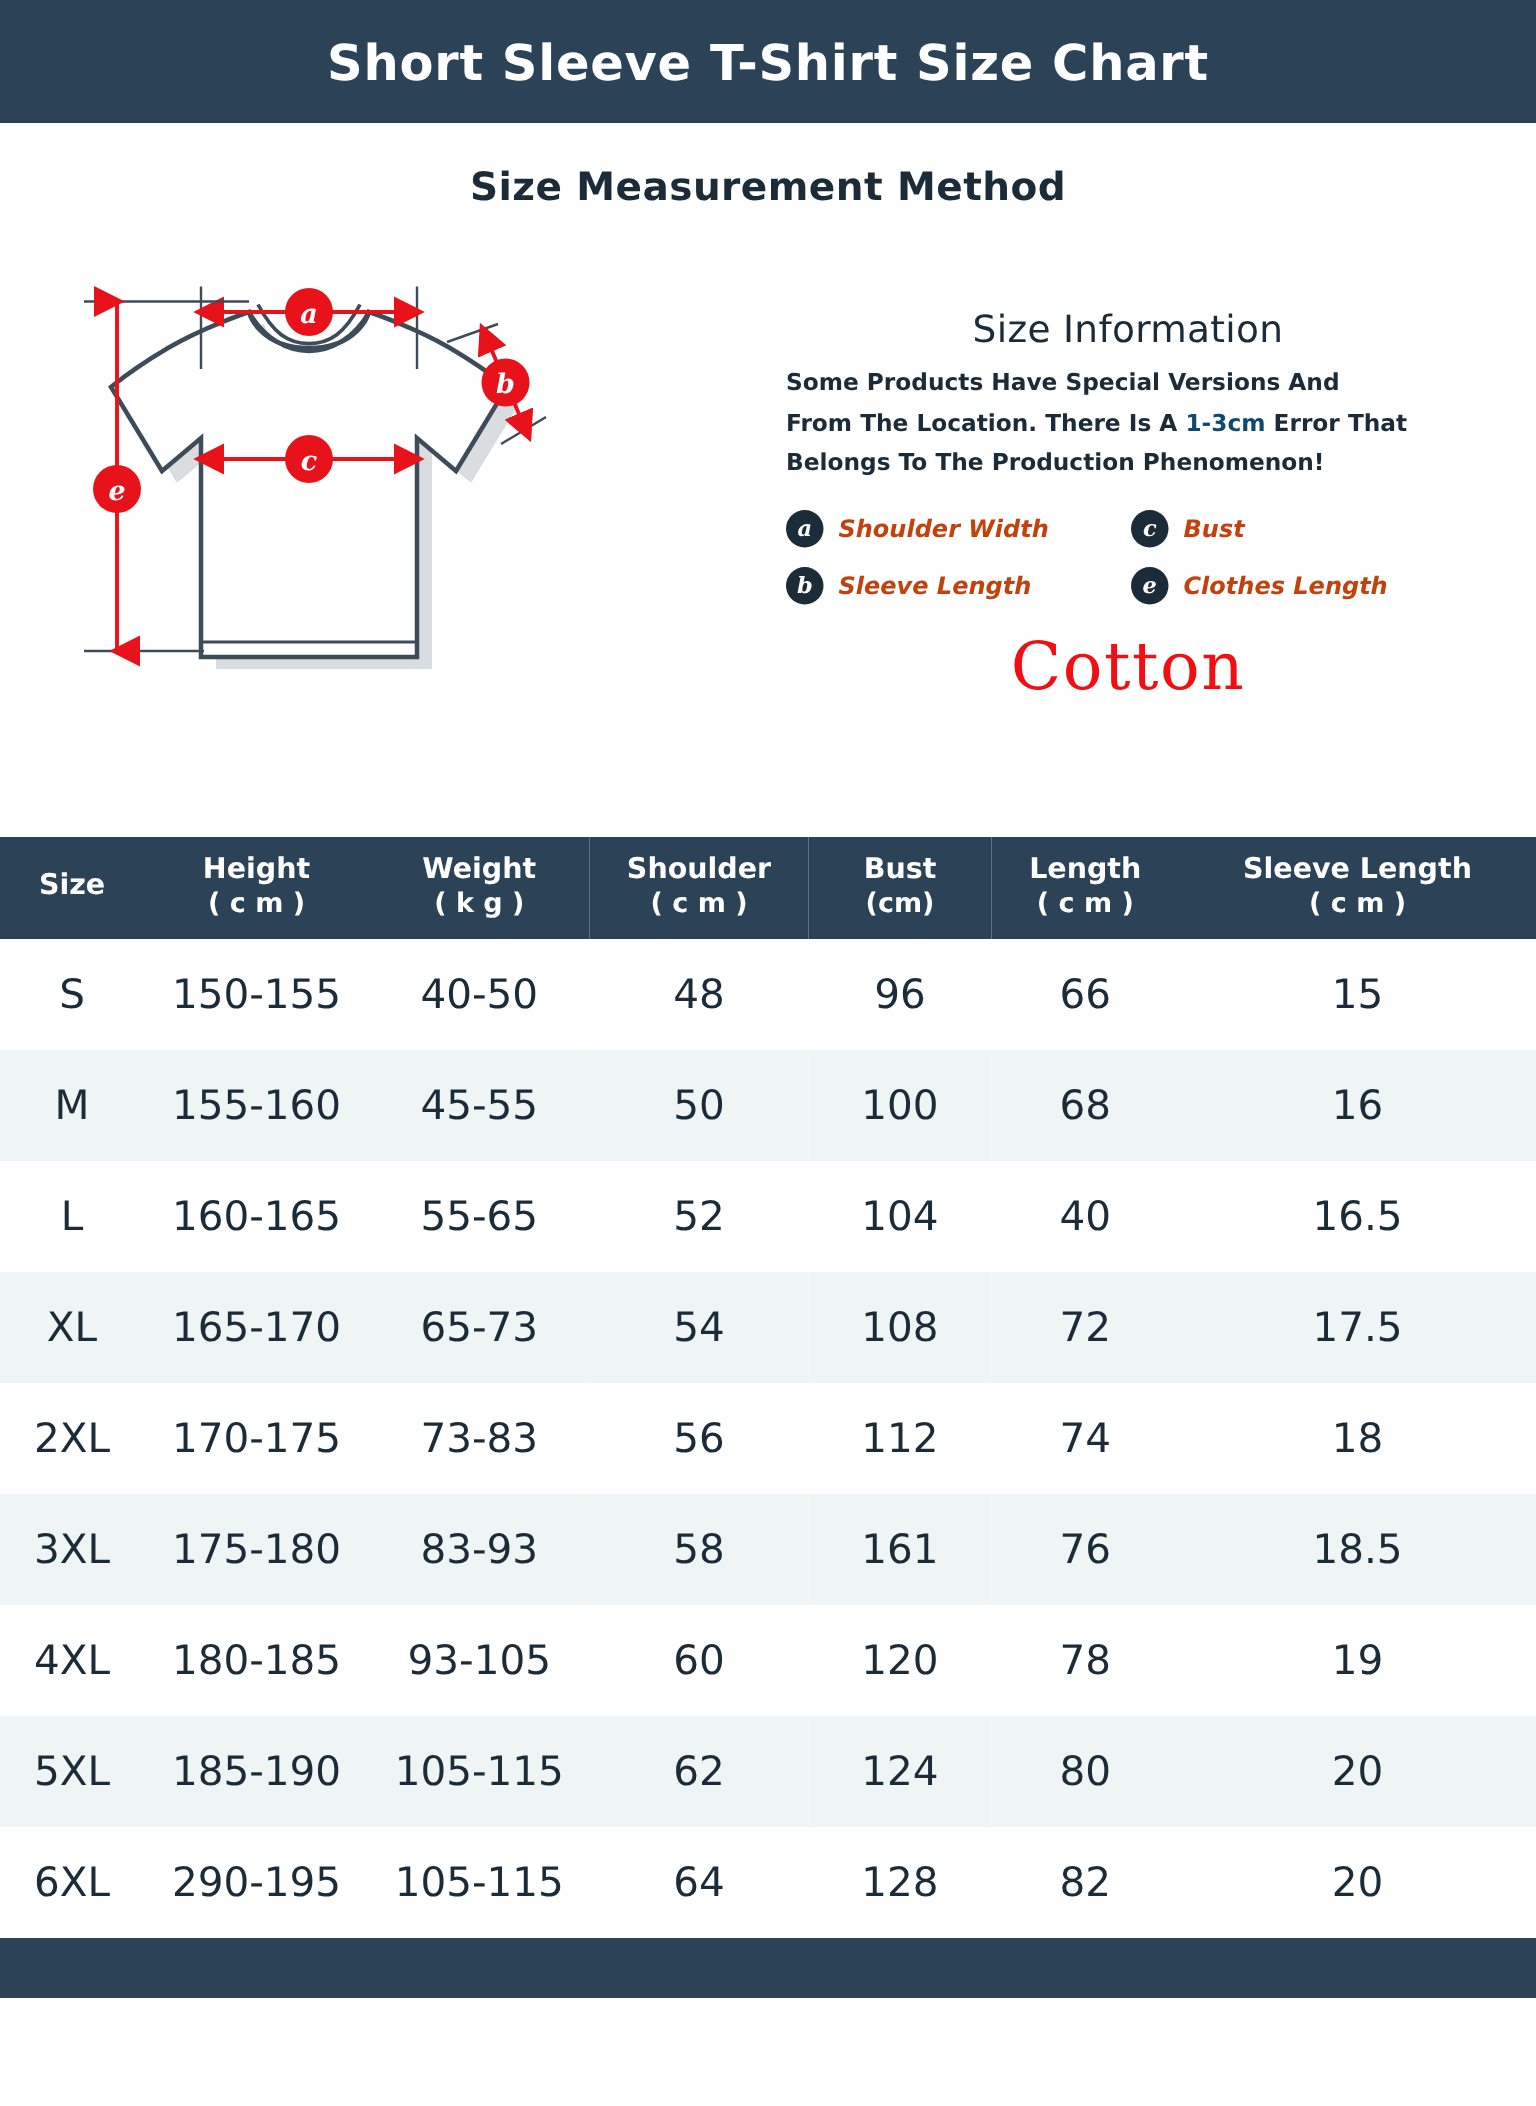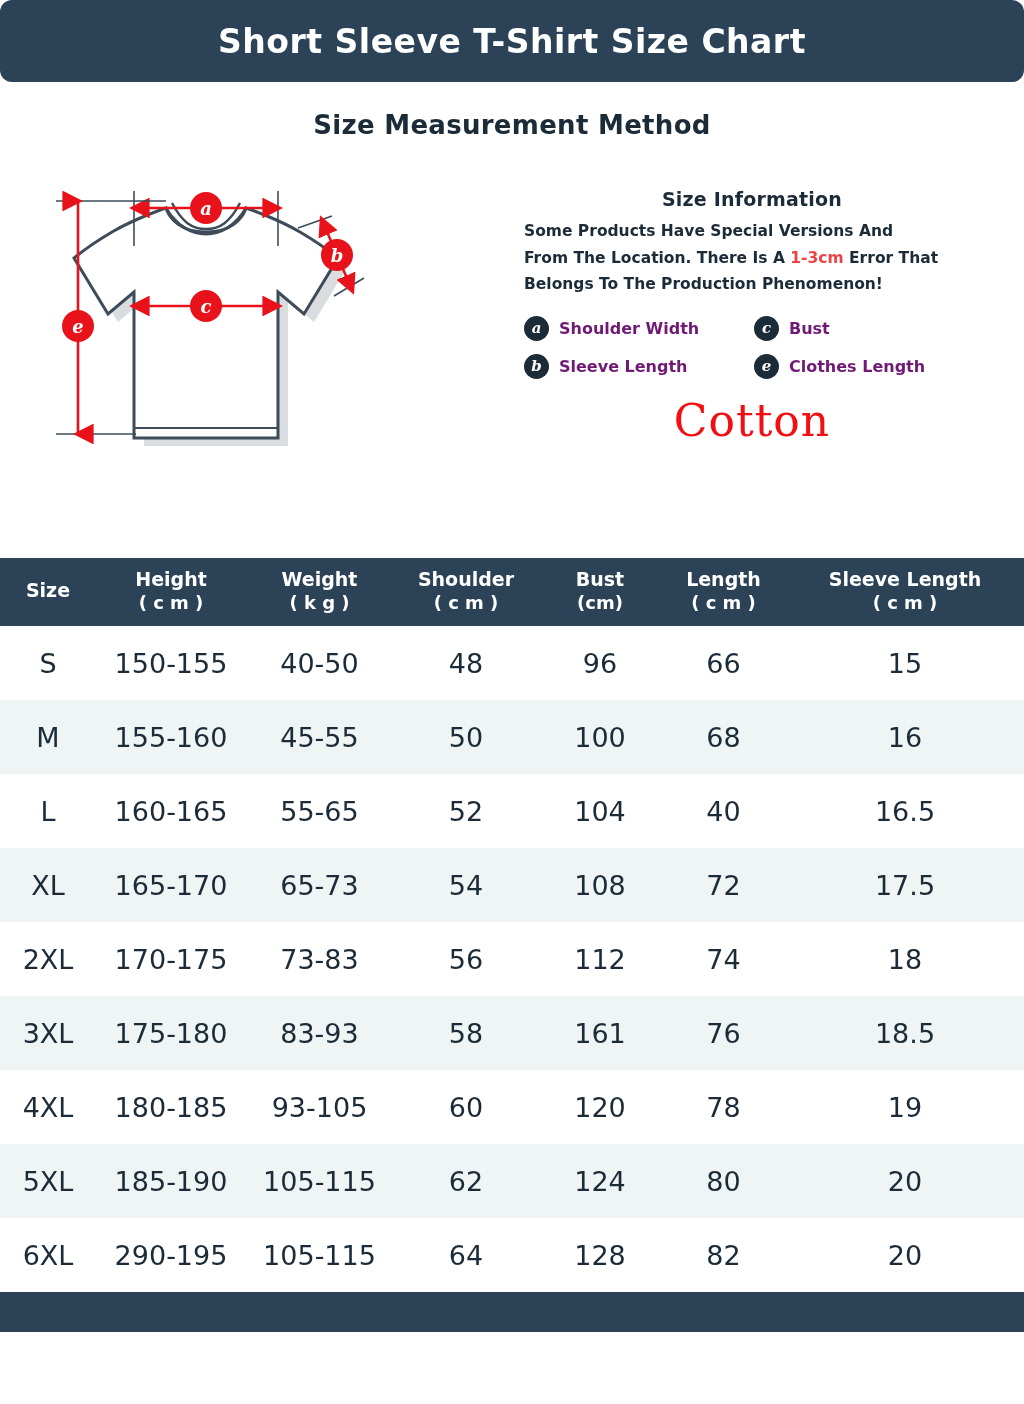--- a/index.html
+++ b/index.html
@@ -18,21 +18,20 @@
     background: #ffffff;
   }
 
   
   .header {
     height: 82px;
     background: #2b4257;
     display: flex;
     align-items: center;
     justify-content: center;
-    border-radius: 12px;
   }
   .header-title {
     color: #ffffff;
     font-size: 33px;
     font-weight: bold;
     letter-spacing: 0.5px;
   }
 
   
   .top-section {
@@ -58,36 +57,36 @@
     height: 330px;
   }
   .info-col {
     width: 524px;
     padding-right: 40px;
     padding-left: 20px;
   }
 
   .info-title {
     text-align: center;
-    font-size: 19px;
-    font-weight: bold;
+    font-size: 25px;
+    font-weight: normal;
     color: #1c2b38;
-    margin-top: 42px;
+    margin-top: 59px;
     margin-bottom: 8px;
     letter-spacing: 0.2px;
   }
   .info-text {
     font-size: 15.5px;
     font-weight: bold;
     color: #1c2b38;
     line-height: 1.72;
     text-align: left;
     padding-left: 4px;
   }
-  .info-text .hl { color: #ef4444; }
+  .info-text .hl { color: #0c4a6e; }
 
   .legend {
     margin-top: 18px;
     display: grid;
     grid-template-columns: 1fr 1fr;
     row-gap: 13px;
     padding-left: 4px;
   }
   .legend-item { display: flex; align-items: center; }
   .legend-badge {
@@ -100,21 +99,22 @@
     display: flex;
     align-items: center;
     justify-content: center;
     margin-right: 10px;
     font-style: italic;
     font-family: "DejaVu Serif", serif;
   }
   .legend-label {
     font-size: 16px;
     font-weight: bold;
-    color: #701a75;
+    color: #c2410c;
+    font-style: italic;
   }
 
   .cotton {
     text-align: center;
     color: #f10f14;
     font-size: 44px;
     font-family: "DejaVu Serif", serif;
     margin-top: 16px;
     letter-spacing: 1px;
   }

